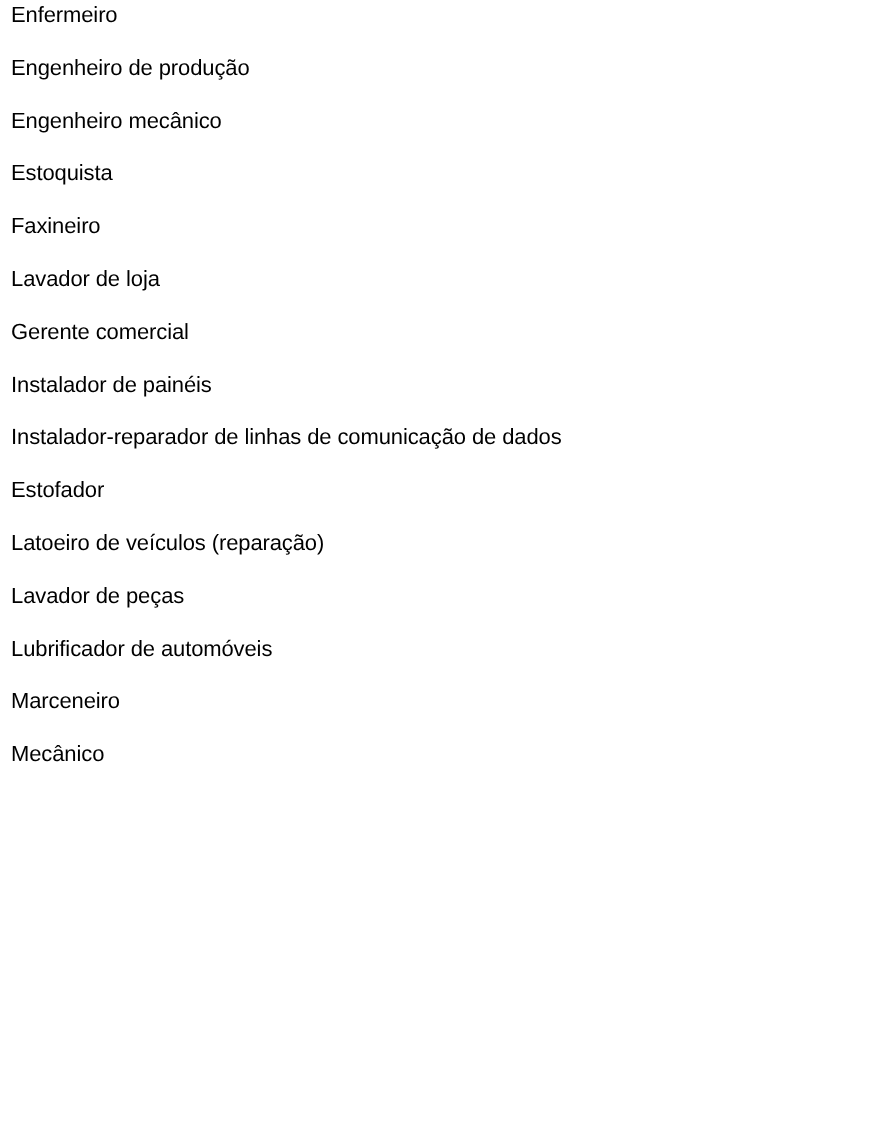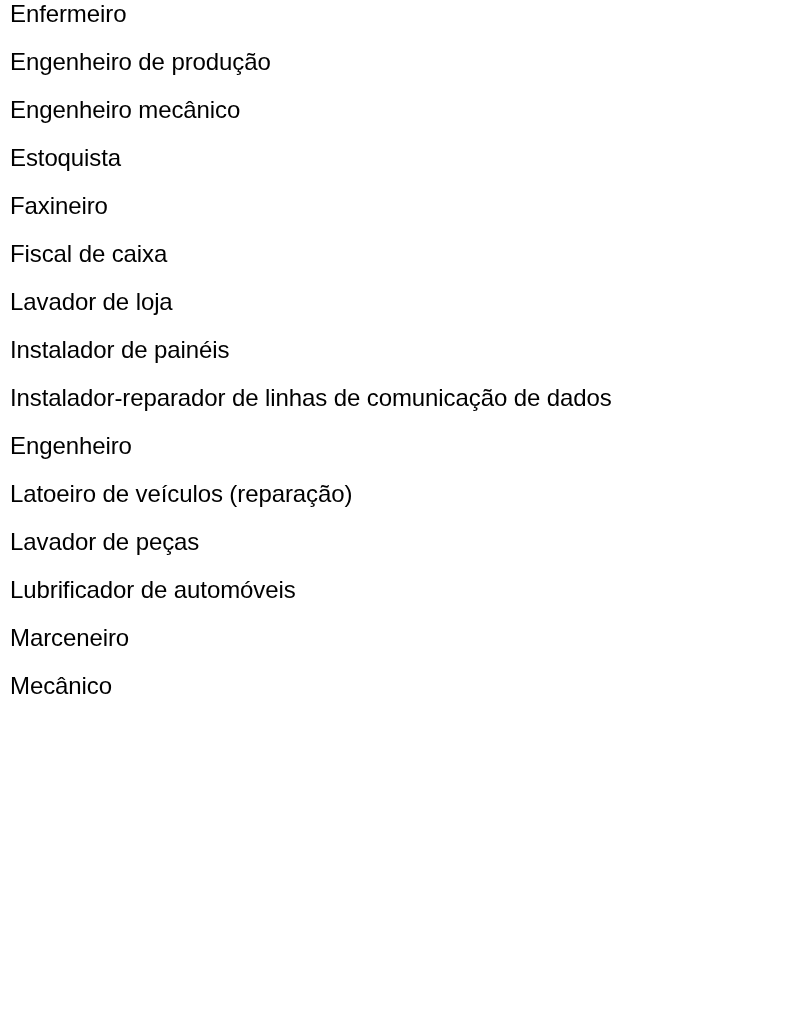--- a/index.html
+++ b/index.html
@@ -19,37 +19,37 @@
       position: absolute;
       left: 10px;
       top: 2px;
       margin: 0;
       padding: 0;
       list-style: none;
     }
     .doc-item {
       height: 48px;
       line-height: 24px;
-      font-size: 24px;
+      font-size: 20px;
       white-space: nowrap;
       letter-spacing: -0.1px;
     }
   </style>
 </head>
 <body>
 
 <ul class="doc-list">
   <li class="doc-item">Enfermeiro</li>
   <li class="doc-item">Engenheiro de produção</li>
   <li class="doc-item">Engenheiro mecânico</li>
   <li class="doc-item">Estoquista</li>
   <li class="doc-item">Faxineiro</li>
-  <li class="doc-item">Fiscal de caixa</li>
   <li class="doc-item">Lavador de loja</li>
+  <li class="doc-item">Gerente comercial</li>
   <li class="doc-item">Instalador de painéis</li>
   <li class="doc-item">Instalador-reparador de linhas de comunicação de dados</li>
-  <li class="doc-item">Engenheiro</li>
+  <li class="doc-item">Estofador</li>
   <li class="doc-item">Latoeiro de veículos (reparação)</li>
   <li class="doc-item">Lavador de peças</li>
   <li class="doc-item">Lubrificador de automóveis</li>
   <li class="doc-item">Marceneiro</li>
   <li class="doc-item">Mecânico</li>
 </ul>
 
 </body></html>

